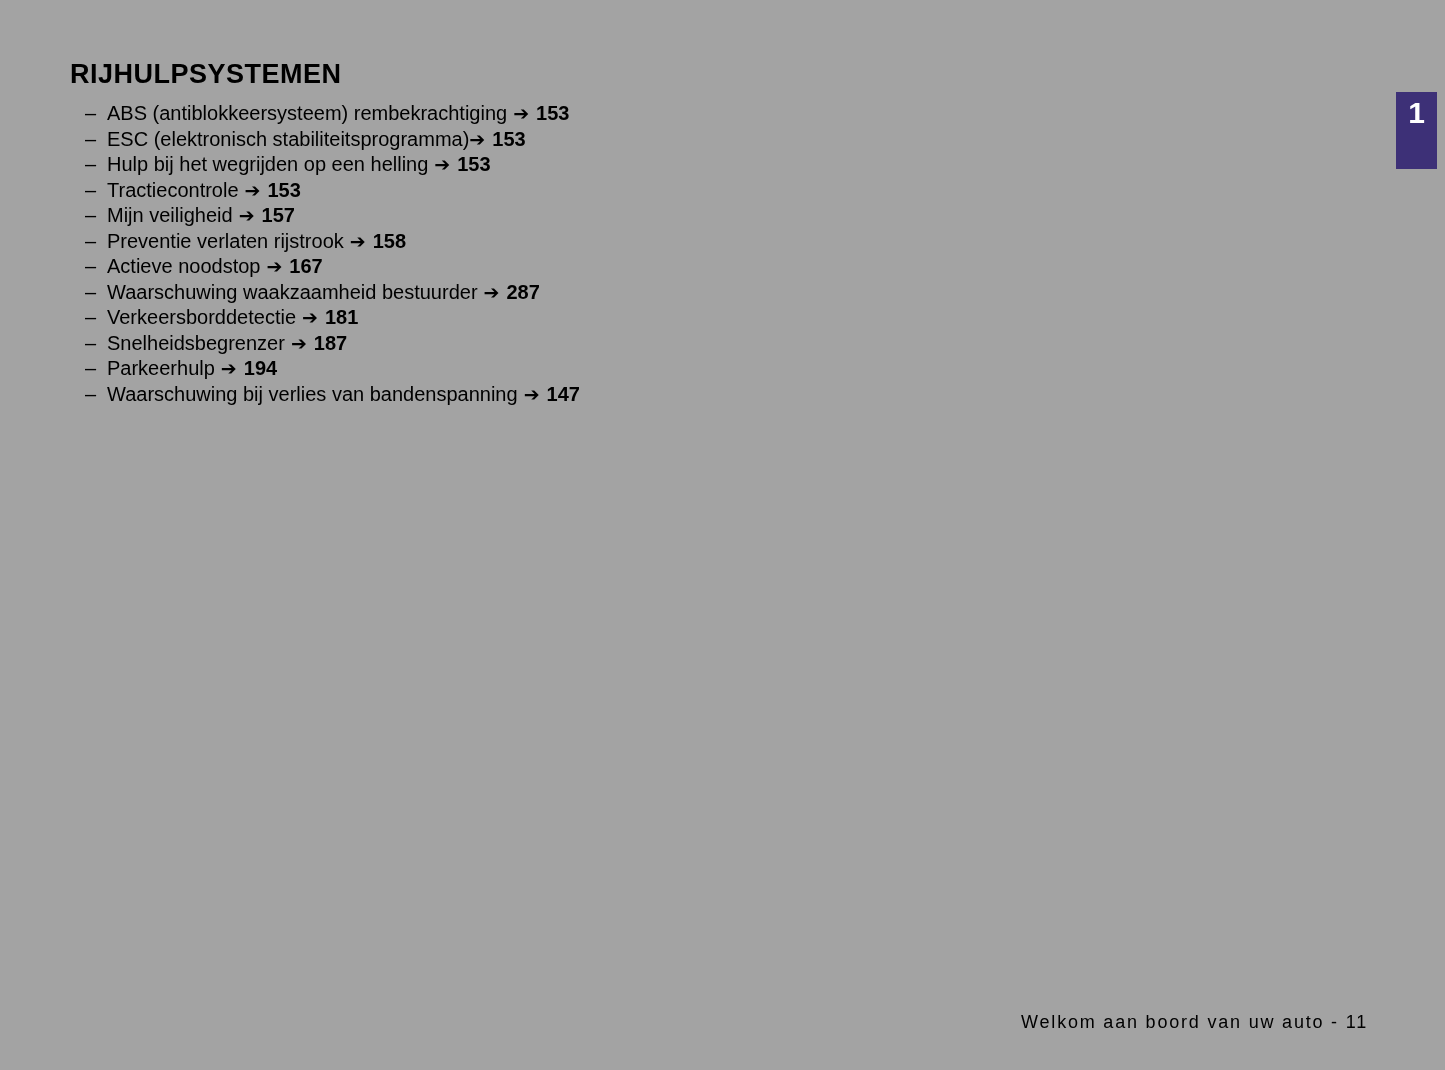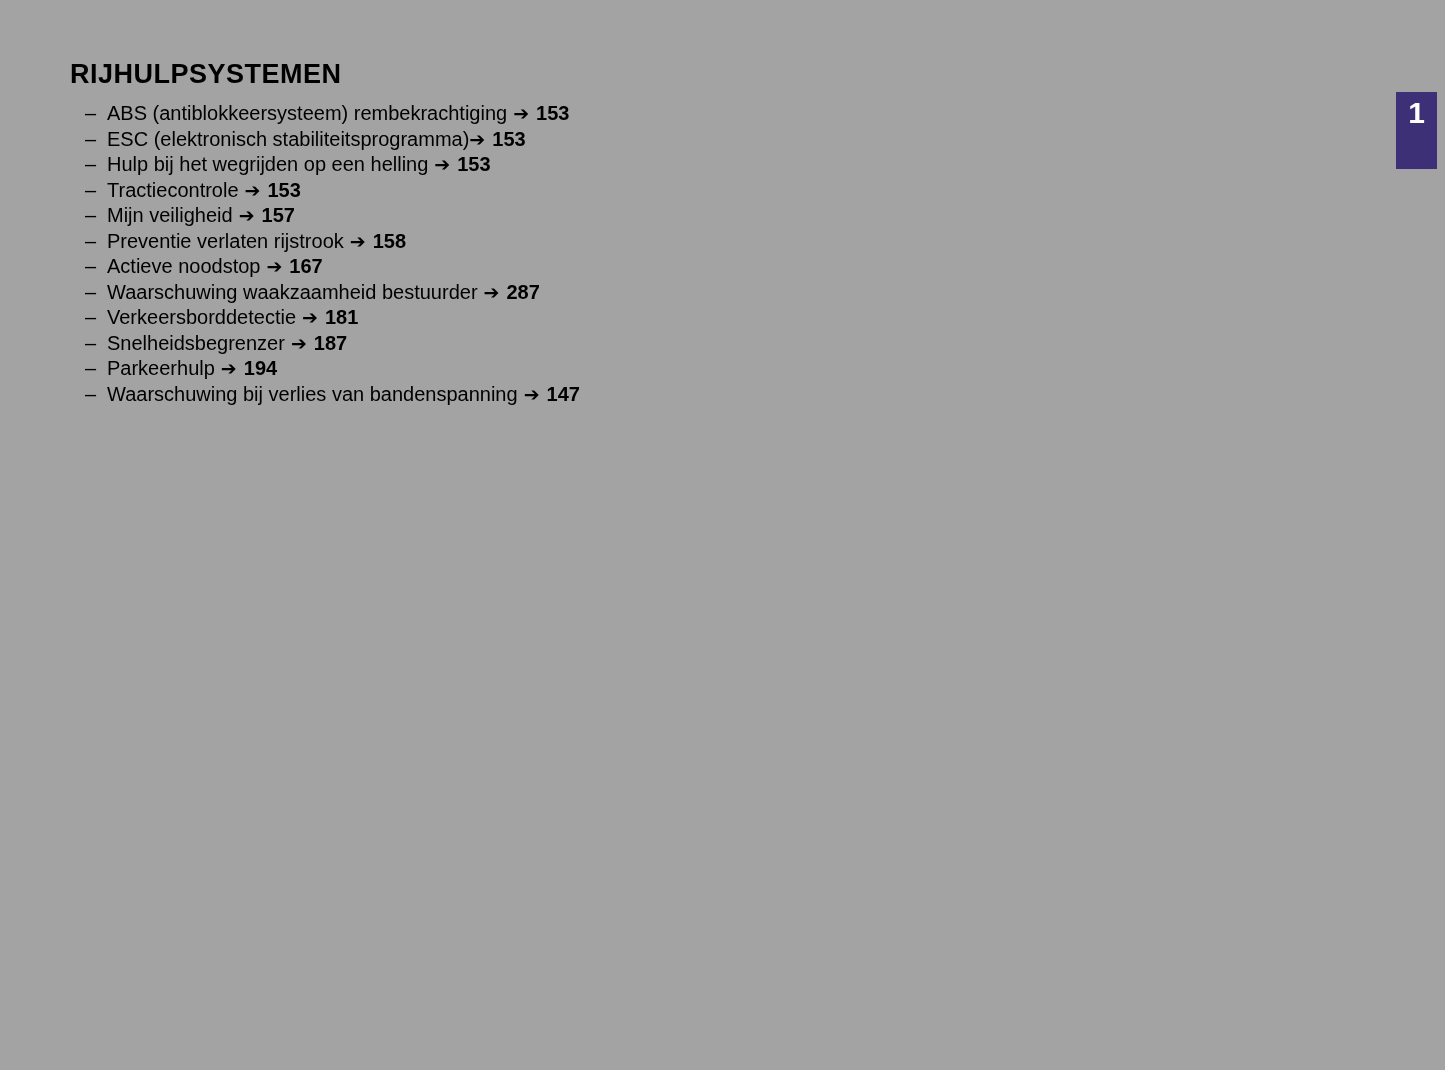--- a/index.html
+++ b/index.html
@@ -100,14 +100,15 @@
     <li class="toc-row"><span class="dash">–</span><span class="label">Verkeersborddetectie</span><span class="arrow">➔</span><span class="pagenum">181</span></li>
     <li class="toc-row"><span class="dash">–</span><span class="label">Snelheidsbegrenzer</span><span class="arrow">➔</span><span class="pagenum">187</span></li>
     <li class="toc-row"><span class="dash">–</span><span class="label">Parkeerhulp</span><span class="arrow">➔</span><span class="pagenum">194</span></li>
     <li class="toc-row"><span class="dash">–</span><span class="label">Waarschuwing bij verlies van bandenspanning</span><span class="arrow">➔</span><span class="pagenum">147</span></li>
   </ul>
 
   <div class="section-tab" style="background: rgb(61, 48, 119);">
     <span class="num">1</span>
   </div>
 
+  <div class="footer">Welkom aan boord van uw auto - 11</div>
 
 </div>
 
 </body></html>

